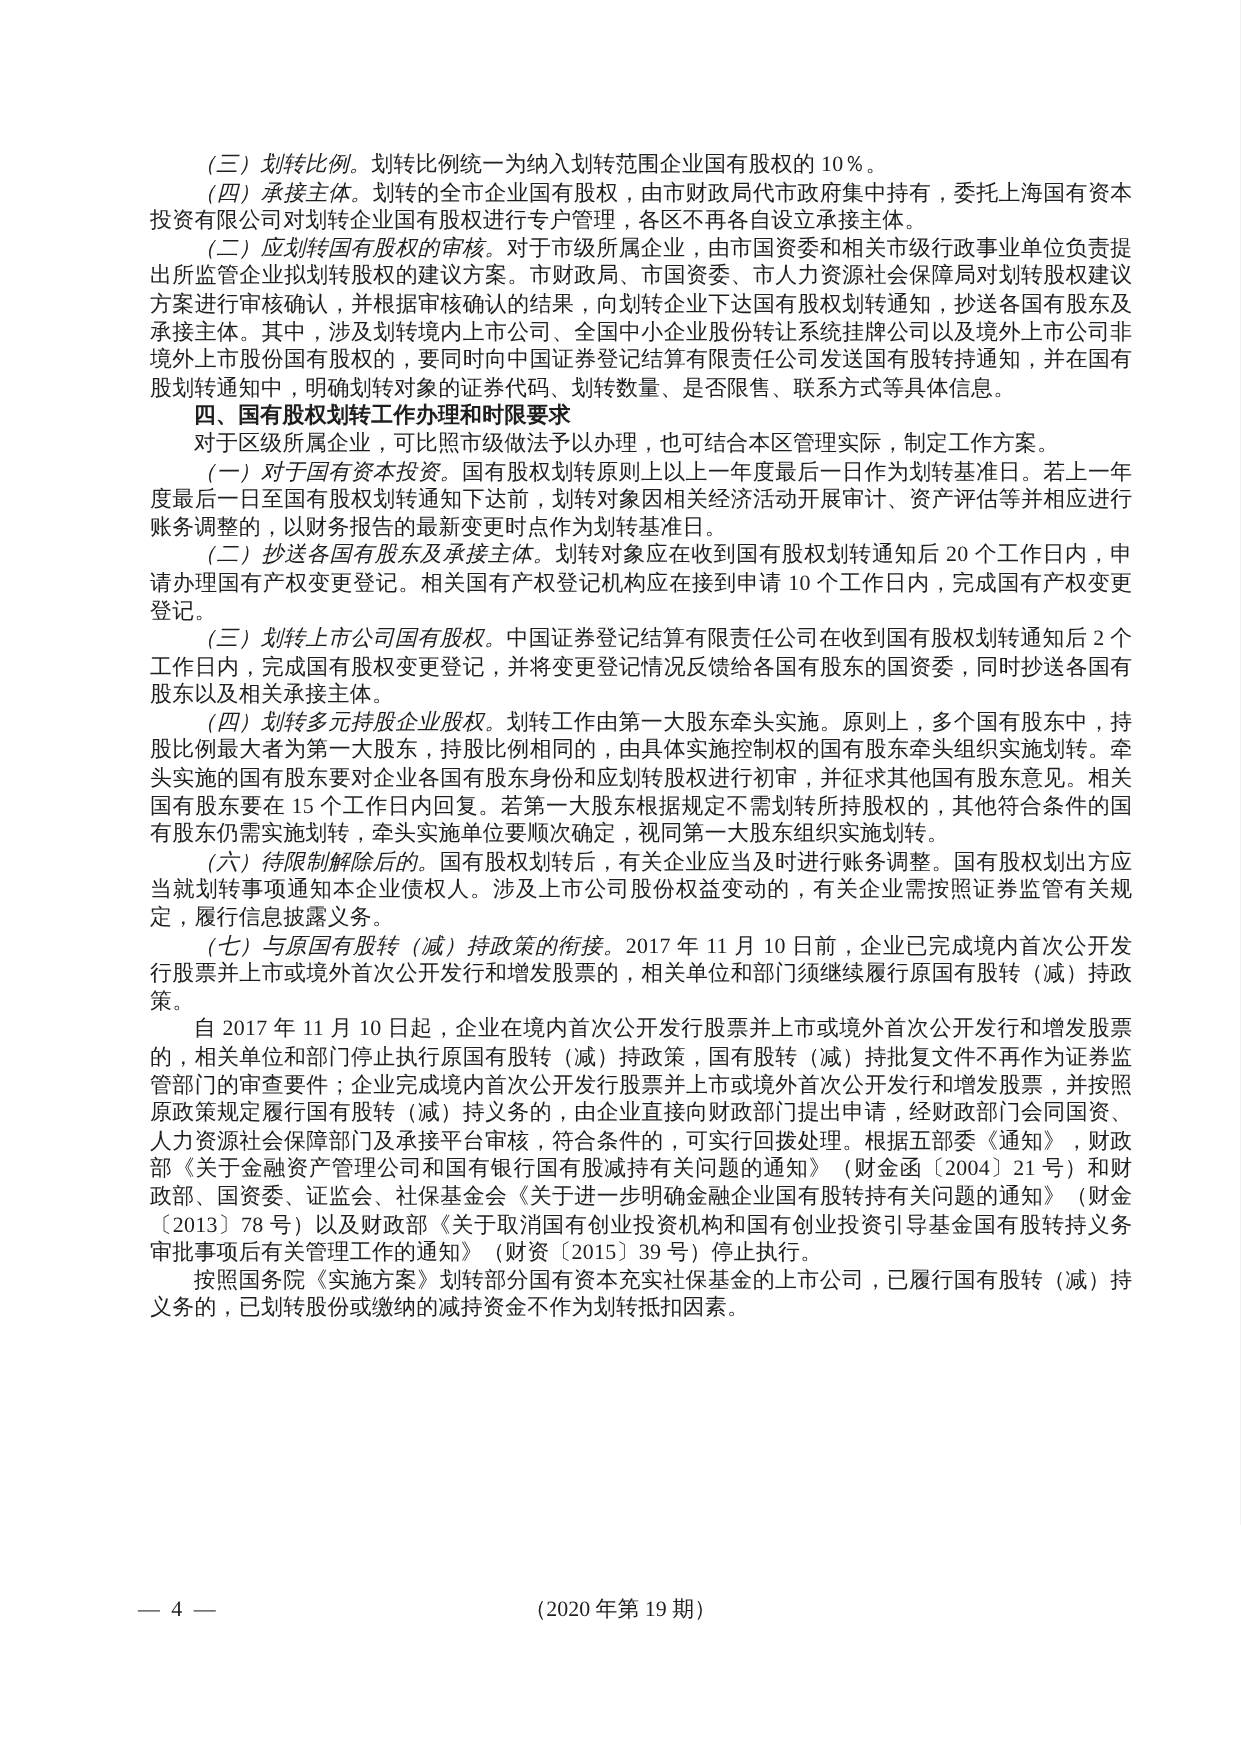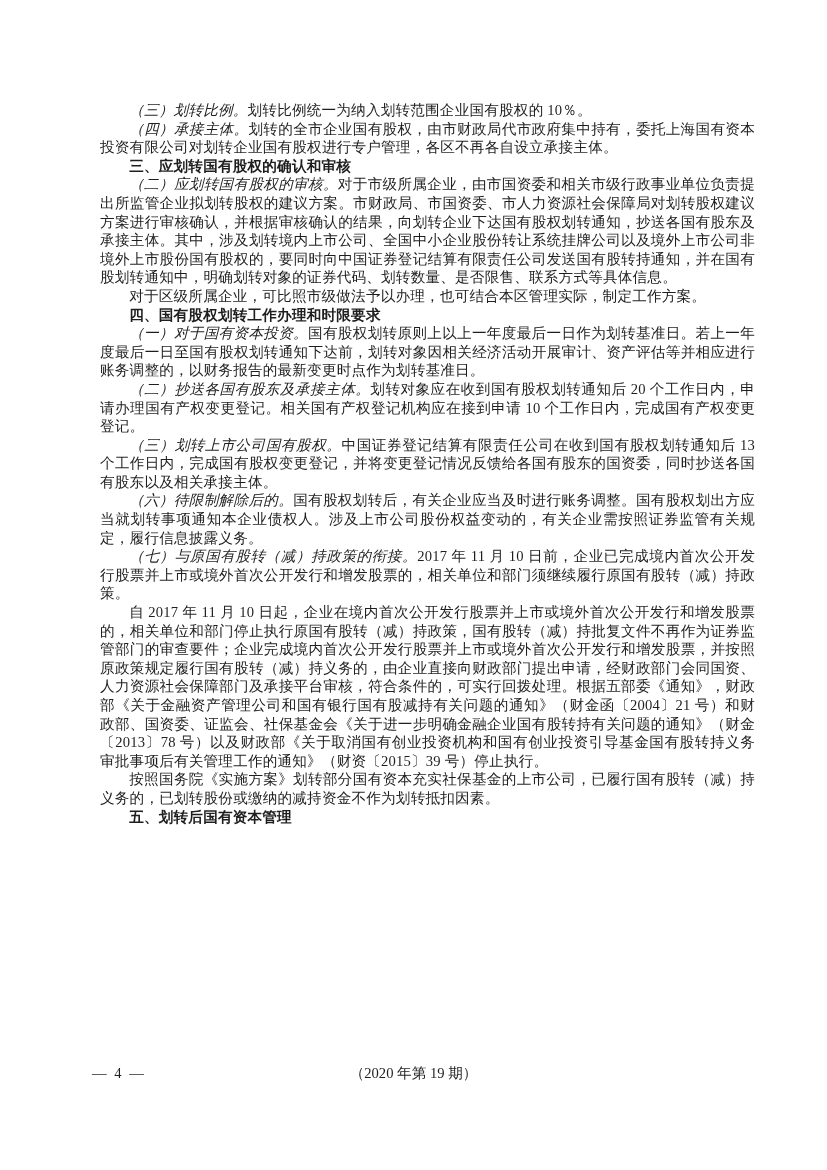--- a/index.html
+++ b/index.html
@@ -59,46 +59,45 @@
 </head>
 <body>
 
 <div class="page">
   <div class="text-block">
 
     <p class="para"><span class="lead">（三）划转比例。</span><span>划转比例统一为纳入划转范围企业国有股权的 10％。</span></p>
 
     <p class="para"><span class="lead">（四）承接主体。</span><span>划转的全市企业国有股权，由市财政局代市政府集中持有，委托上海国有资本投资有限公司对划转企业国有股权进行专户管理，各区不再各自设立承接主体。</span></p>
 
-    <p class="para heading">三、应划转国有股权的确认和审核</p>
 
 
     <p class="para"><span class="lead">（二）应划转国有股权的审核。</span><span>对于市级所属企业，由市国资委和相关市级行政事业单位负责提出所监管企业拟划转股权的建议方案。市财政局、市国资委、市人力资源社会保障局对划转股权建议方案进行审核确认，并根据审核确认的结果，向划转企业下达国有股权划转通知，抄送各国有股东及承接主体。其中，涉及划转境内上市公司、全国中小企业股份转让系统挂牌公司以及境外上市公司非境外上市股份国有股权的，要同时向中国证券登记结算有限责任公司发送国有股转持通知，并在国有股划转通知中，明确划转对象的证券代码、划转数量、是否限售、联系方式等具体信息。</span></p>
 
+    <p class="para heading">四、国有股权划转工作办理和时限要求</p>
+
     <p class="para"><span>对于区级所属企业，可比照市级做法予以办理，也可结合本区管理实际，制定工作方案。</span></p>
-
-    <p class="para heading">四、国有股权划转工作办理和时限要求</p>
 
     <p class="para"><span class="lead">（一）对于国有资本投资。</span><span>国有股权划转原则上以上一年度最后一日作为划转基准日。若上一年度最后一日至国有股权划转通知下达前，划转对象因相关经济活动开展审计、资产评估等并相应进行账务调整的，以财务报告的最新变更时点作为划转基准日。</span></p>
 
     <p class="para"><span class="lead">（二）抄送各国有股东及承接主体。</span><span>划转对象应在收到国有股权划转通知后 20 个工作日内，申请办理国有产权变更登记。相关国有产权登记机构应在接到申请 10 个工作日内，完成国有产权变更登记。</span></p>
 
-    <p class="para"><span class="lead">（三）划转上市公司国有股权。</span><span>中国证券登记结算有限责任公司在收到国有股权划转通知后 13 个工作日内，完成国有股权变更登记，并将变更登记情况反馈给各国有股东的国资委，同时抄送各国有股东以及相关承接主体。</span></p>
+    <p class="para"><span class="lead">（三）划转上市公司国有股权。</span><span>中国证券登记结算有限责任公司在收到国有股权划转通知后 2 个工作日内，完成国有股权变更登记，并将变更登记情况反馈给各国有股东的国资委，同时抄送各国有股东以及相关承接主体。</span></p>
 
+    <p class="para"><span class="lead">（四）划转多元持股企业股权。</span><span>划转工作由第一大股东牵头实施。原则上，多个国有股东中，持股比例最大者为第一大股东，持股比例相同的，由具体实施控制权的国有股东牵头组织实施划转。牵头实施的国有股东要对企业各国有股东身份和应划转股权进行初审，并征求其他国有股东意见。相关国有股东要在 15 个工作日内回复。若第一大股东根据规定不需划转所持股权的，其他符合条件的国有股东仍需实施划转，牵头实施单位要顺次确定，视同第一大股东组织实施划转。</span></p>
 
 
     <p class="para"><span class="lead">（六）待限制解除后的。</span><span>国有股权划转后，有关企业应当及时进行账务调整。国有股权划出方应当就划转事项通知本企业债权人。涉及上市公司股份权益变动的，有关企业需按照证券监管有关规定，履行信息披露义务。</span></p>
 
     <p class="para"><span class="lead">（七）与原国有股转（减）持政策的衔接。</span><span>2017 年 11 月 10 日前，企业已完成境内首次公开发行股票并上市或境外首次公开发行和增发股票的，相关单位和部门须继续履行原国有股转（减）持政策。</span></p>
 
     <p class="para"><span>自 2017 年 11 月 10 日起，企业在境内首次公开发行股票并上市或境外首次公开发行和增发股票的，相关单位和部门停止执行原国有股转（减）持政策，国有股转（减）持批复文件不再作为证券监管部门的审查要件；企业完成境内首次公开发行股票并上市或境外首次公开发行和增发股票，并按照原政策规定履行国有股转（减）持义务的，由企业直接向财政部门提出申请，经财政部门会同国资、人力资源社会保障部门及承接平台审核，符合条件的，可实行回拨处理。根据五部委《通知》，财政部《关于金融资产管理公司和国有银行国有股减持有关问题的通知》（财金函〔2004〕21 号）和财政部、国资委、证监会、社保基金会《关于进一步明确金融企业国有股转持有关问题的通知》（财金〔2013〕78 号）以及财政部《关于取消国有创业投资机构和国有创业投资引导基金国有股转持义务审批事项后有关管理工作的通知》（财资〔2015〕39 号）停止执行。</span></p>
 
     <p class="para"><span>按照国务院《实施方案》划转部分国有资本充实社保基金的上市公司，已履行国有股转（减）持义务的，已划转股份或缴纳的减持资金不作为划转抵扣因素。</span></p>
 
-    <p class="para heading">五、划转后国有资本管理</p>
 
   </div>
 
   <div class="footer">
     <span class="page-num">— 4 —</span>
     <span class="issue">（2020 年第 19 期）</span>
   </div>
 </div>
 
 </body></html>

